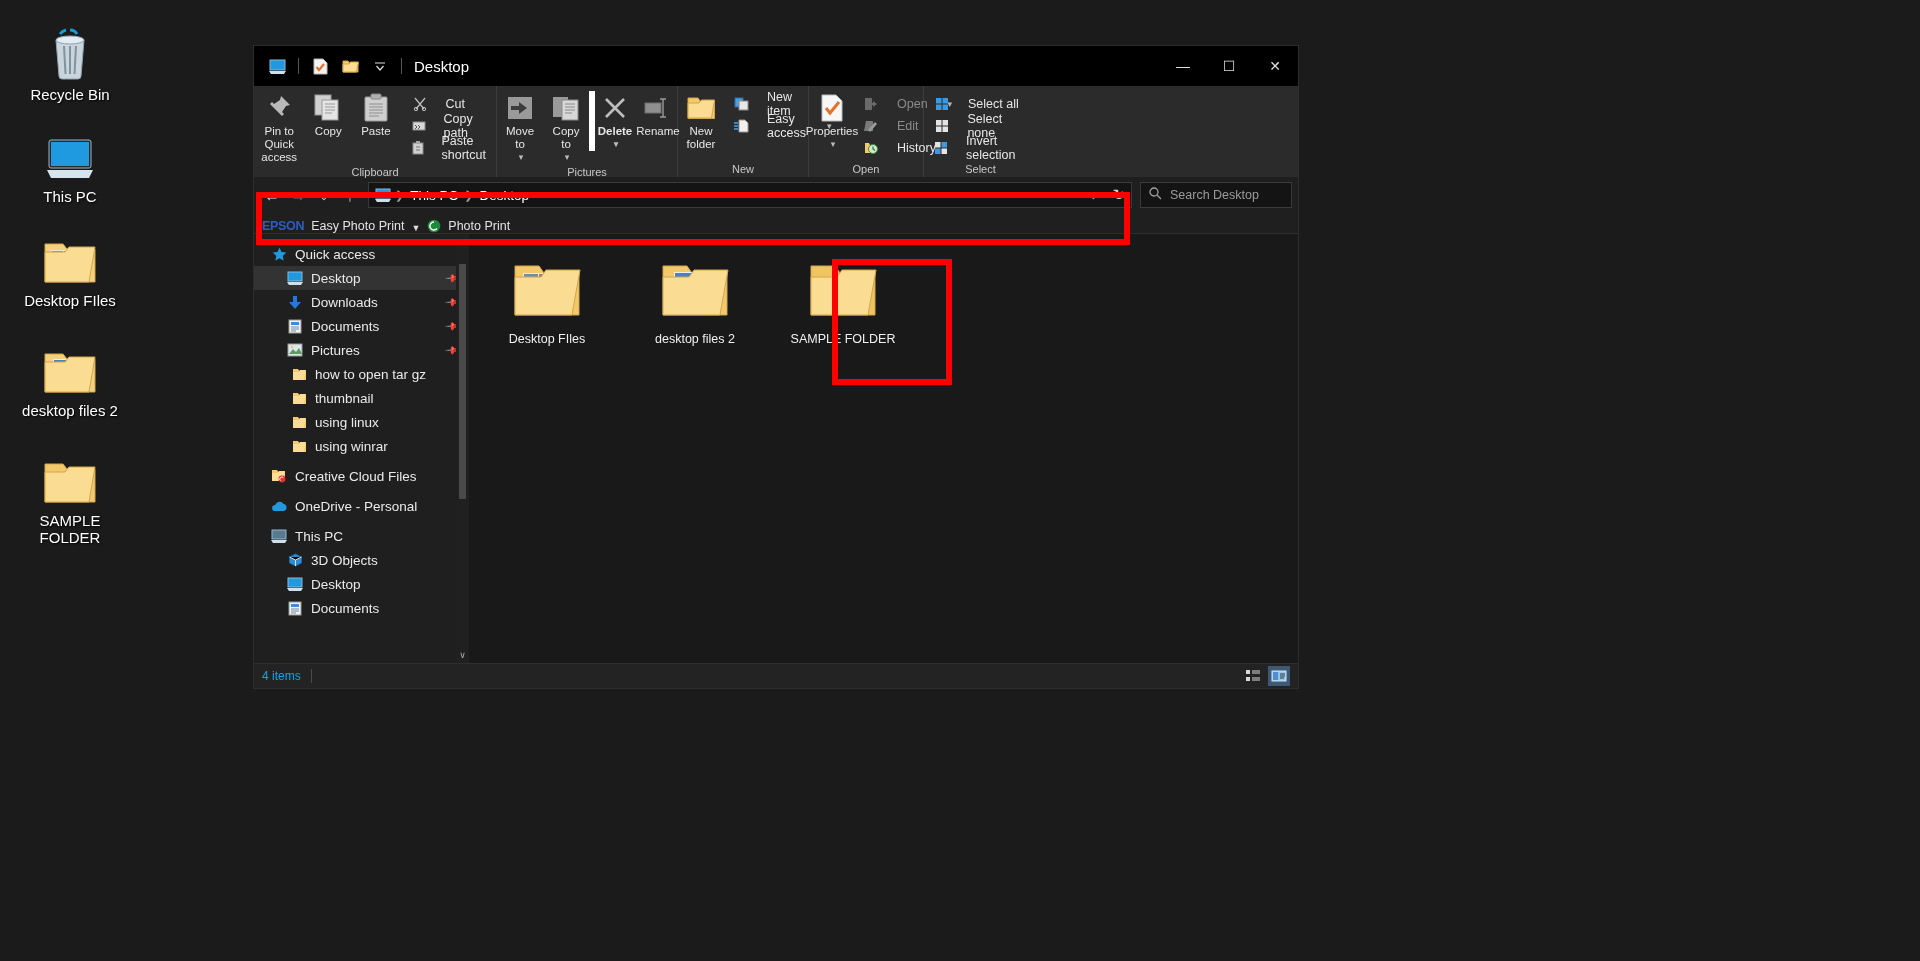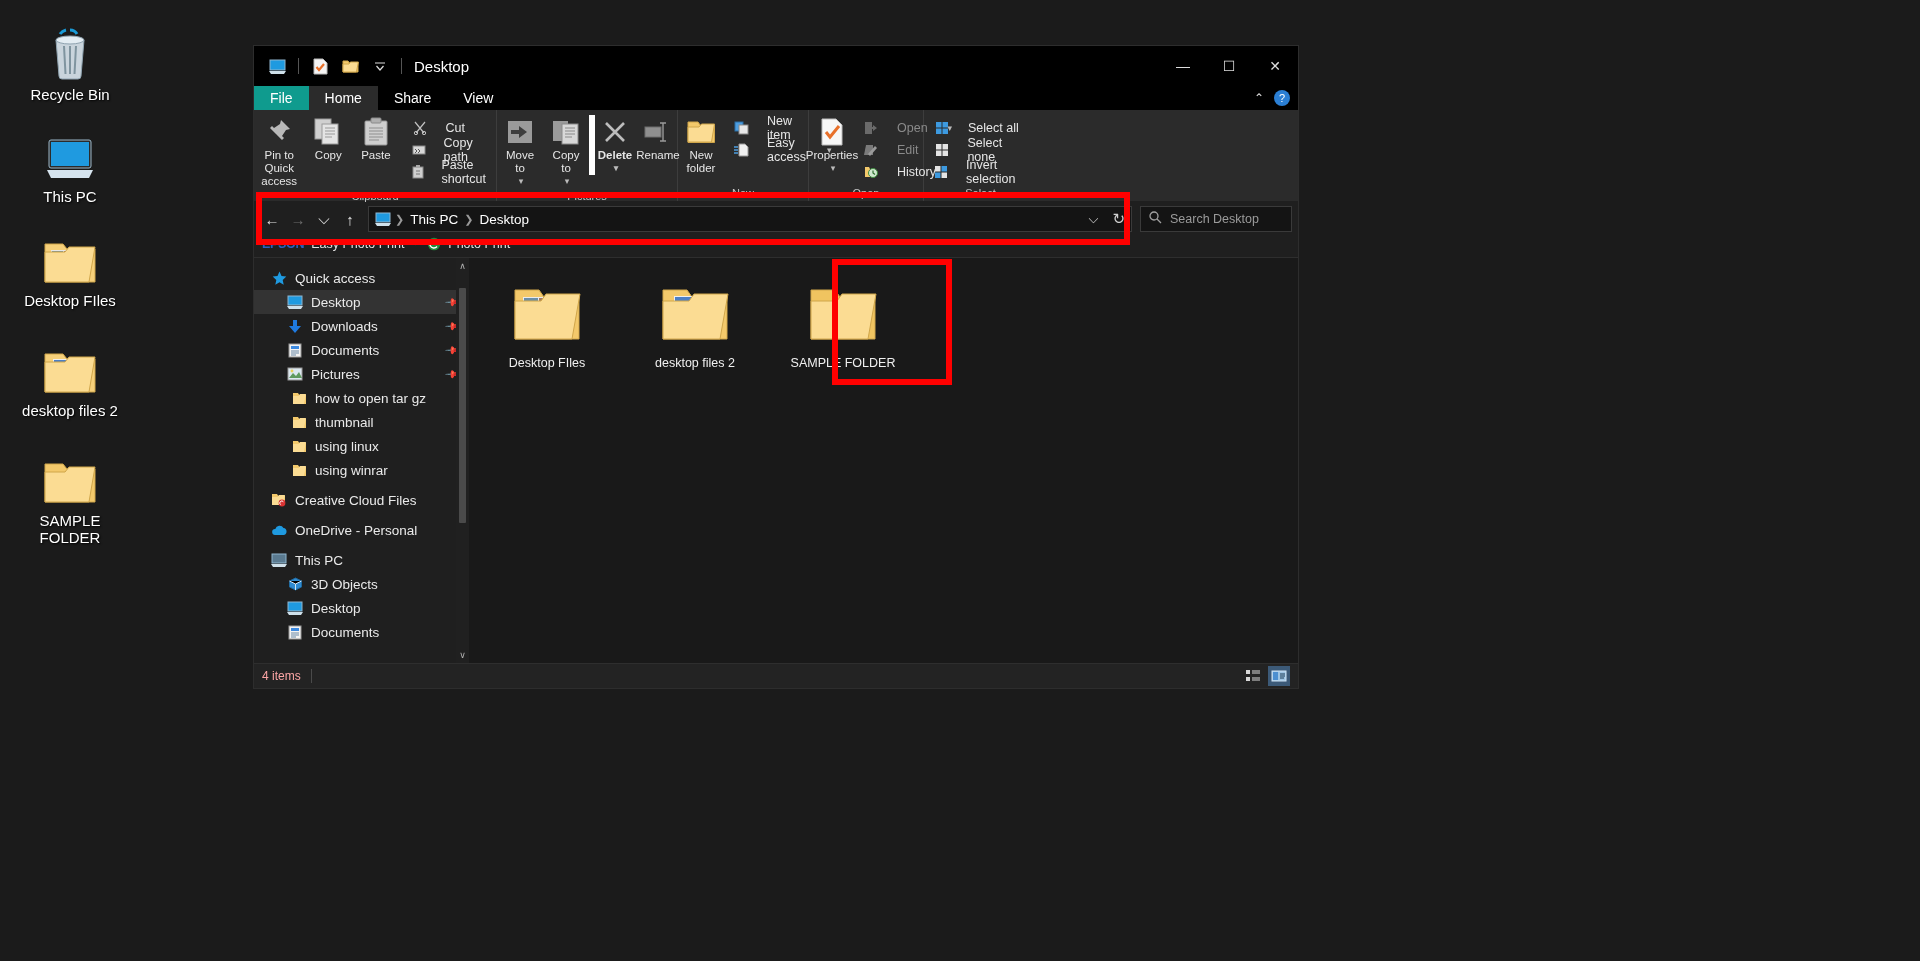--- a/index.html
+++ b/index.html
@@ -63,41 +63,41 @@
             color:#e0e0e0; font-size:15px; }
   .navbtn.dim { color:#6e6e6e; }
   .crumbbox { flex:1; height:26px; background:#141414; border:1px solid #3a3a3a;
               display:flex; align-items:center; padding:0 6px; margin-left:4px; font-size:13.5px; }
   .crumb { color:#fff; padding:0 4px; }
   .crumbsep { color:#9a9a9a; font-size:11px; padding:0 2px; }
   .crumbbox .right { margin-left:auto; display:flex; align-items:center; gap:14px; color:#cfcfcf; }
   .searchbox { width:152px; height:26px; background:#141414; border:1px solid #3a3a3a;
                display:flex; align-items:center; gap:8px; padding:0 8px; margin-left:6px; font-size:12.5px; color:#9b9b9b; }
   
-  .epsonbar { height:21px; background:#1f1f1f; display:flex; align-items:flex-start; gap:7px;
+  .epsonbar { height:21px; background:#1f1f1f; display:flex; align-items:flex-end; gap:7px;
               padding:0 8px; font-size:12.5px; color:#e2e2e2; border-bottom:1px solid #2e2e2e; }
   .epson-logo { color:#2b5fbf; font-weight:bold; font-size:12.5px; letter-spacing:-0.3px; }
   
   .main { flex:1; display:flex; background:#191919; overflow:hidden; }
   .navpane { width:215px; background:#1f1f1f; position:relative; padding-top:8px; overflow:hidden; }
   .navitem { height:24px; display:flex; align-items:center; font-size:13.5px; color:#eaeaea; padding-right:8px; position:relative; }
   .navitem.sel { background:#333; }
   .navitem .ni { width:18px; height:18px; margin-right:7px; display:flex; align-items:center; justify-content:center; flex:0 0 auto; }
   .navitem .pin { margin-left:auto; font-size:11px; color:#9a9a9a; transform:rotate(45deg); }
   .nav-scroll { position:absolute; right:0; top:0; width:13px; height:100%; background:#202020; }
   .nav-scroll .up, .nav-scroll .dn { height:16px; display:flex; align-items:center; justify-content:center; color:#b0b0b0; font-size:9px; }
   .nav-scroll .thumb { position:absolute; top:30px; left:3px; width:7px; height:235px; background:#4a4a4a; border-radius:1px; }
   .content { flex:1; background:#191919; padding:16px 10px 0 20px; position:relative; }
   .tiles { display:flex; gap:32px; }
   .tile { width:116px; text-align:center; }
   .tile .tglyph { height:78px; display:flex; align-items:center; justify-content:center; }
   .tile .tlabel { font-size:12.5px; color:#f0f0f0; margin-top:4px; line-height:15px; }
   
   .statusbar { height:25px; background:#232323; border-top:1px solid #2e2e2e; display:flex;
-               align-items:center; padding:0 8px; font-size:12px; color:#fca5a5; }
+               align-items:center; padding:0 8px; font-size:12px; color:#0ea5e9; }
   .statusbar .sep { width:1px; height:14px; background:#4a4a4a; margin:0 10px; }
   .viewbtns { margin-left:auto; display:flex; gap:4px; }
   .vbtn { width:22px; height:20px; display:flex; align-items:center; justify-content:center; }
   .vbtn.active { background:#3c5a78; }
   
   .annot { position:absolute; border:6px solid #ff0000; pointer-events:none; }
 </style>
 </head>
 <body>
 
@@ -202,30 +202,20 @@
     <span class="qat-sep"></span>
     <span class="title-text">Desktop</span>
 
     <div class="wincontrols">
       <div class="wc">—</div>
       <div class="wc">☐</div>
       <div class="wc close">✕</div>
     </div>
   </div>
 
-  <div class="tabs">
-    <div class="tab file">File</div>
-    <div class="tab active">Home</div>
-    <div class="tab">Share</div>
-    <div class="tab">View</div>
-    <div class="tabs-right">
-      <span class="caret">⌃</span>
-      <span class="help-btn">?</span>
-    </div>
-  </div>
 
   <div class="ribbon">
 
     <div class="rgroup" style="width:243px;">
       <div class="rgitems">
         <div class="bigbtn" style="width:62px;">
           <span class="bi">
             <svg width="26" height="26" viewBox="0 0 26 26">
               <path d="M16 2 l8 8 l-4 1 l-4 6 l2 2 l-2 2 l-6 -6 l-7 7 l-1 1 l1 -1 l7 -7 l-6 -6 l2 -2 l2 2 l6 -4 l1 -4 z" fill="#b9b9b9"></path>
             </svg>

